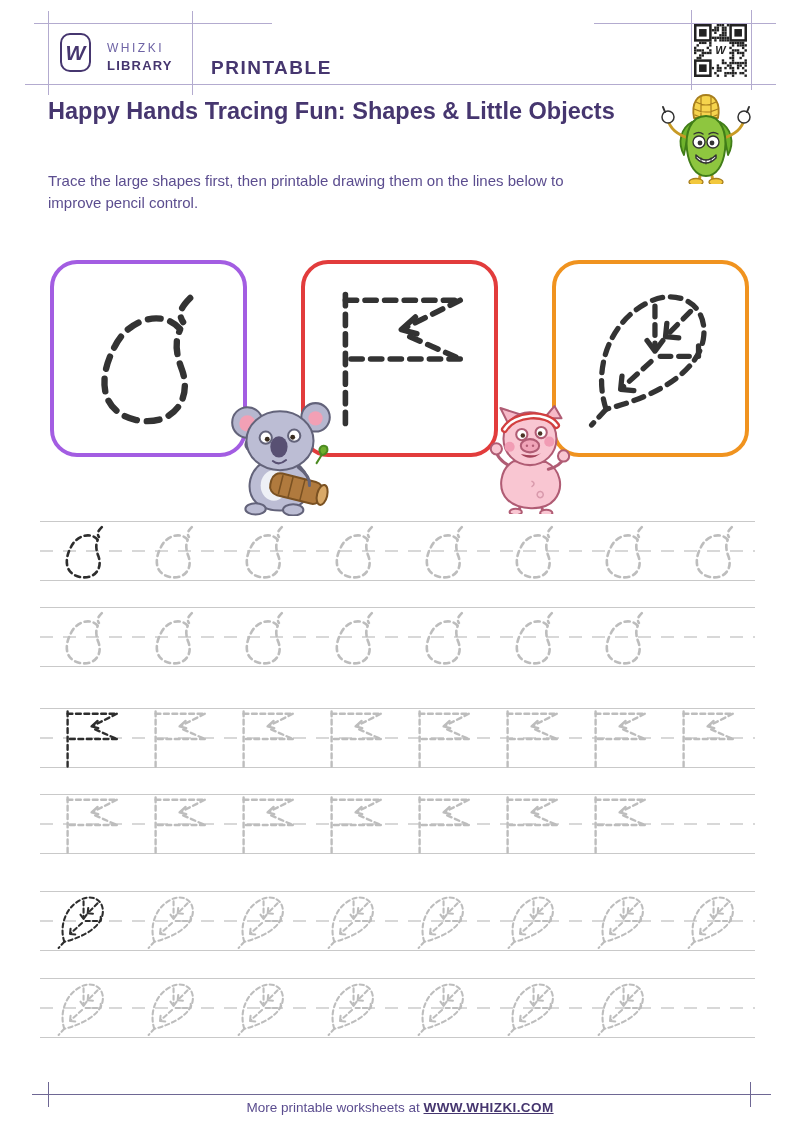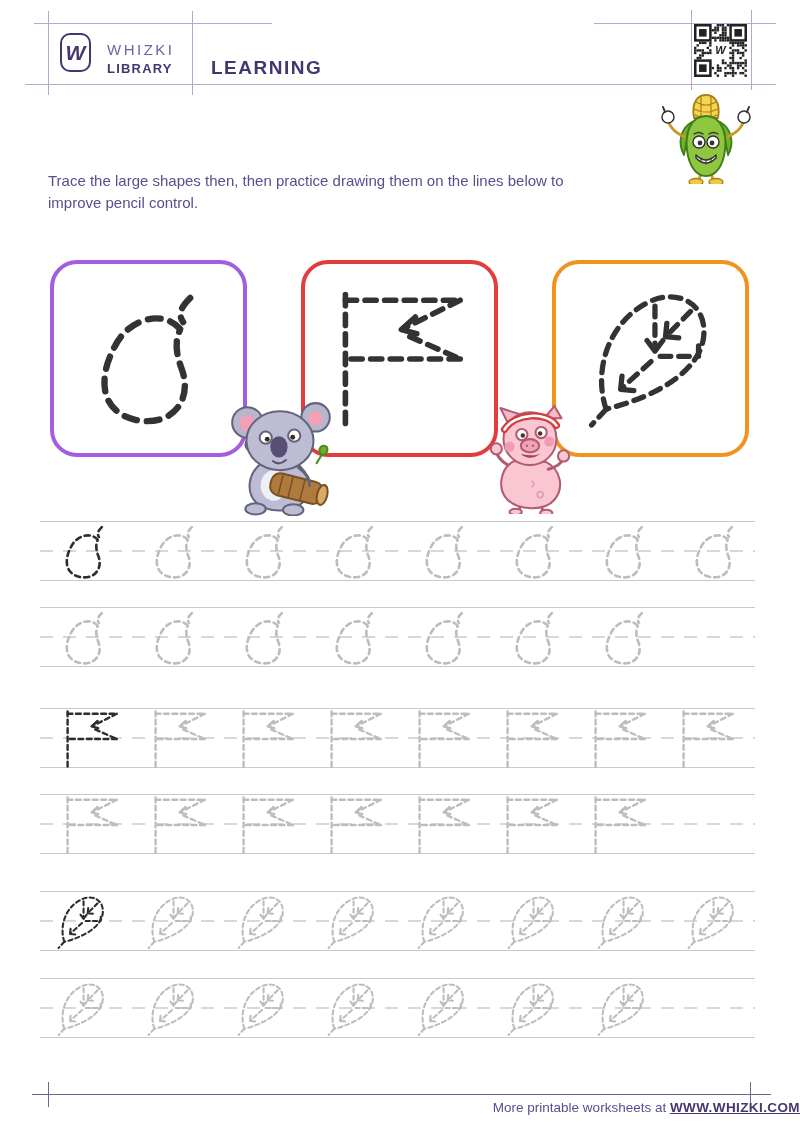--- a/index.html
+++ b/index.html
@@ -17,21 +17,21 @@
   
   .logo-box {
     position:absolute; left:60px; top:33px; width:31px; height:39px;
     border:2.5px solid #46366f; border-radius:10px;
     display:flex; align-items:center; justify-content:center;
   }
   .logo-box .monogram {
     font-size:21px; font-weight:bold; font-style:italic; color:#46366f; line-height:1;
   }
   .brand { position:absolute; left:107px; top:41px; }
-  .brand .b1 { font-size:15px; letter-spacing:2.5px; color:#6e63a5; }
+  .brand .b1 { font-size:12px; letter-spacing:2.5px; color:#6e63a5; }
   .brand .b2 { font-size:13px; font-weight:bold; letter-spacing:1.2px; color:#46366f; margin-top:3px; }
   .kicker { position:absolute; left:211px; top:36px; font-size:17.5px; letter-spacing:1.8px; color:#5b4d8f; }
   .doctype { position:absolute; left:211px; top:57px; font-size:19px; font-weight:bold; letter-spacing:1.5px; color:#46366f; }
   .qr { position:absolute; left:694px; top:24px; width:53px; height:53px; }
 
   
   .title { position:absolute; left:48px; top:95px; width:590px;
     font-size:23.5px; line-height:32px; font-weight:bold; color:#46366f; }
   .instructions { position:absolute; left:48px; top:170px; width:545px;
     font-size:15px; line-height:21.5px; color:#5b4d8f; }
@@ -65,21 +65,21 @@
   .dash, .solidline {
     fill:none; stroke:currentColor; stroke-width:4.5;
     stroke-linecap:round; stroke-linejoin:round;
   }
   .dash  { stroke-dasharray:9 7; }
   .dash6 { fill:none; stroke:currentColor; stroke-width:4; stroke-linecap:round; stroke-linejoin:round; stroke-dasharray:8 6; }
   .arrowmark { fill:none; stroke:currentColor; stroke-width:4; stroke-linecap:round; stroke-linejoin:round; }
 
   
   .footer-text {
-    position:absolute; top:1100px; left:0; width:100%; text-align:right;
+    position:absolute; top:1100px; left:0; width:100%; text-align:center;
     font-size:13.5px; color:#5b4d8f;
   }
   .footer-text .link { font-weight:bold; color:#46366f; text-decoration:underline; letter-spacing:.4px; }
 </style>
 </head>
 <body>
 
 <svg width="0" height="0" style="position:absolute" aria-hidden="true">
   <defs>
     <symbol id="sym-pear" viewBox="0 0 100 100">
@@ -118,21 +118,21 @@
   <div class="crop v" style="left:691px;top:10px;height:80px"></div>
   <div class="crop v" style="left:751px;top:10px;height:80px"></div>
 
   <div class="logo-box">
     <span class="monogram">W</span>
   </div>
   <div class="brand">
     <div class="b1">WHIZKI</div>
     <div class="b2">LIBRARY</div>
   </div>
-  <div class="doctype">LEARNING</div>
+  <div class="doctype">PRINTABLE</div>
   <svg class="qr" id="qr" viewBox="0 0 53 53">
       <rect x="22.714285714285715" y="0" width="2.3976190476190475" height="2.3976190476190475" fill="#222"></rect>
       <rect x="25.238095238095237" y="0" width="2.3976190476190475" height="2.3976190476190475" fill="#222"></rect>
       <rect x="27.76190476190476" y="0" width="2.3976190476190475" height="2.3976190476190475" fill="#222"></rect>
       <rect x="32.80952380952381" y="0" width="2.3976190476190475" height="2.3976190476190475" fill="#222"></rect>
       <rect x="20.19047619047619" y="2.5238095238095237" width="2.3976190476190475" height="2.3976190476190475" fill="#222"></rect>
       <rect x="22.714285714285715" y="2.5238095238095237" width="2.3976190476190475" height="2.3976190476190475" fill="#222"></rect>
       <rect x="27.76190476190476" y="2.5238095238095237" width="2.3976190476190475" height="2.3976190476190475" fill="#222"></rect>
       <rect x="30.285714285714285" y="2.5238095238095237" width="2.3976190476190475" height="2.3976190476190475" fill="#222"></rect>
       <rect x="17.666666666666664" y="5.0476190476190474" width="2.3976190476190475" height="2.3976190476190475" fill="#222"></rect>
@@ -254,21 +254,22 @@
       <rect x="5.0476190476190474" y="5.0476190476190474" width="7.571428571428571" height="7.571428571428571" fill="#222"></rect>
       <rect x="35.33333333333333" y="0" width="17.666666666666664" height="17.666666666666664" fill="#222"></rect>
       <rect x="37.857142857142854" y="2.5238095238095237" width="12.619047619047619" height="12.619047619047619" fill="#fff"></rect>
       <rect x="40.38095238095238" y="5.0476190476190474" width="7.571428571428571" height="7.571428571428571" fill="#222"></rect>
       <rect x="0" y="35.33333333333333" width="17.666666666666664" height="17.666666666666664" fill="#222"></rect>
       <rect x="2.5238095238095237" y="37.857142857142854" width="12.619047619047619" height="12.619047619047619" fill="#fff"></rect>
       <rect x="5.0476190476190474" y="40.38095238095238" width="7.571428571428571" height="7.571428571428571" fill="#222"></rect>
       <text x="26.5" y="30" text-anchor="middle" font-size="11" font-weight="bold" font-style="italic" fill="#222" font-family="Liberation Sans, sans-serif">W</text>
     </svg>
 
-  <p class="instructions">Trace the large shapes then, then practice drawing them on the lines below to improve pencil control.</p>
+  <h1 class="title">Happy Hands Tracing Fun: Shapes &amp; Little Objects</h1>
+  <p class="instructions">Trace the large shapes first, then printable drawing them on the lines below to improve pencil control.</p>
 
   <svg class="corn" viewBox="0 0 96 90">
     <g stroke-linejoin="round" stroke-linecap="round">
       <path d="M36,24 C33,8 40,1 48,1 C56,1 63,8 60,24 Z" fill="#f6d44d" stroke="#a87f1d" stroke-width="1.8"></path>
       <path d="M38,8 Q48,14 58,8 M36,15 Q48,21 60,15 M37,21 Q48,27 59,21 M43,3 L43,23 M53,3 L53,23" fill="none" stroke="#a87f1d" stroke-width="1.2"></path>
       <path d="M34,28 C23,34 19,48 26,61 C28,50 30,38 34,28 Z" fill="#6fb32c" stroke="#417d18" stroke-width="1.8"></path>
       <path d="M62,28 C73,34 77,48 70,61 C68,50 66,38 62,28 Z" fill="#6fb32c" stroke="#417d18" stroke-width="1.8"></path>
       <path d="M30,44 C18,40 12,34 10,26" fill="none" stroke="#c79a25" stroke-width="3"></path>
       <path d="M66,44 C78,40 84,34 86,26" fill="none" stroke="#c79a25" stroke-width="3"></path>
       <circle cx="10" cy="23" r="6" fill="#fff" stroke="#333" stroke-width="1.5"></circle>

